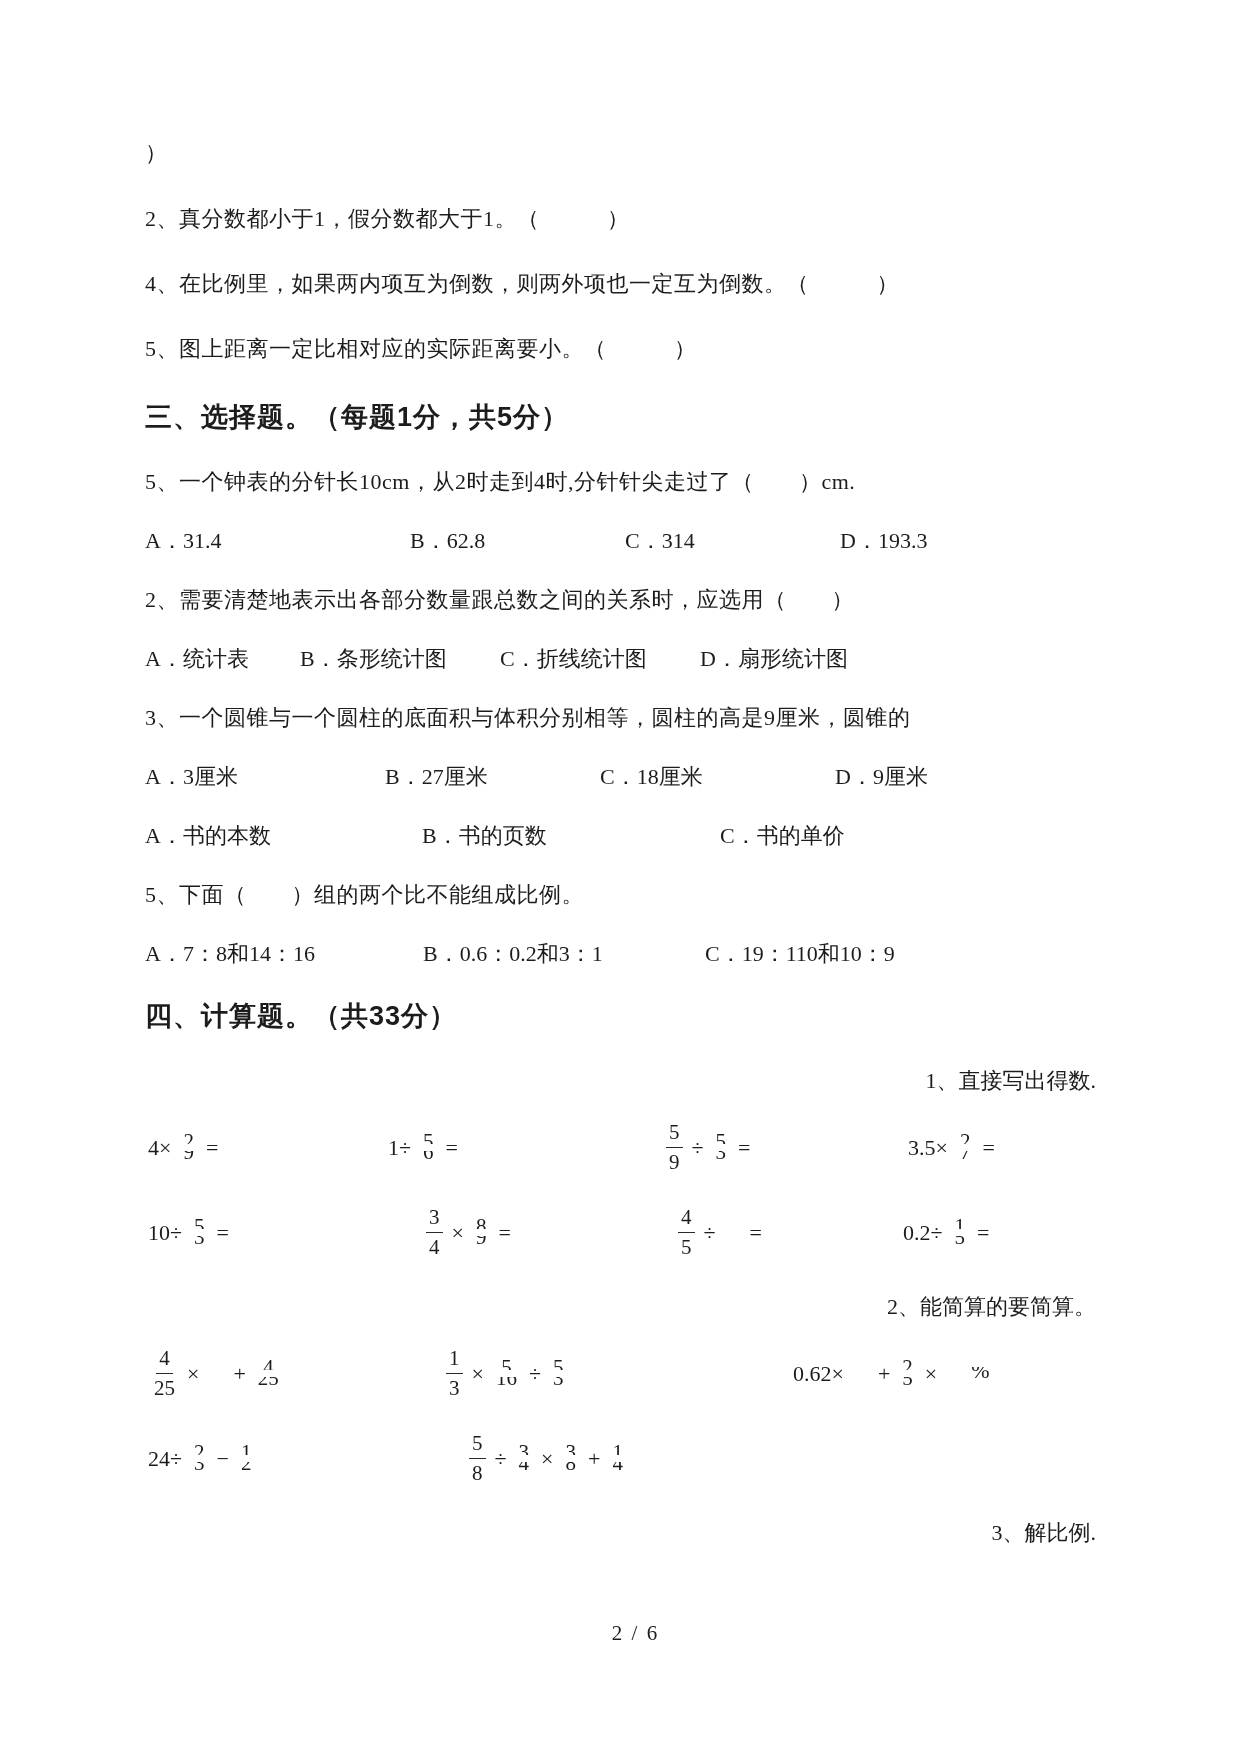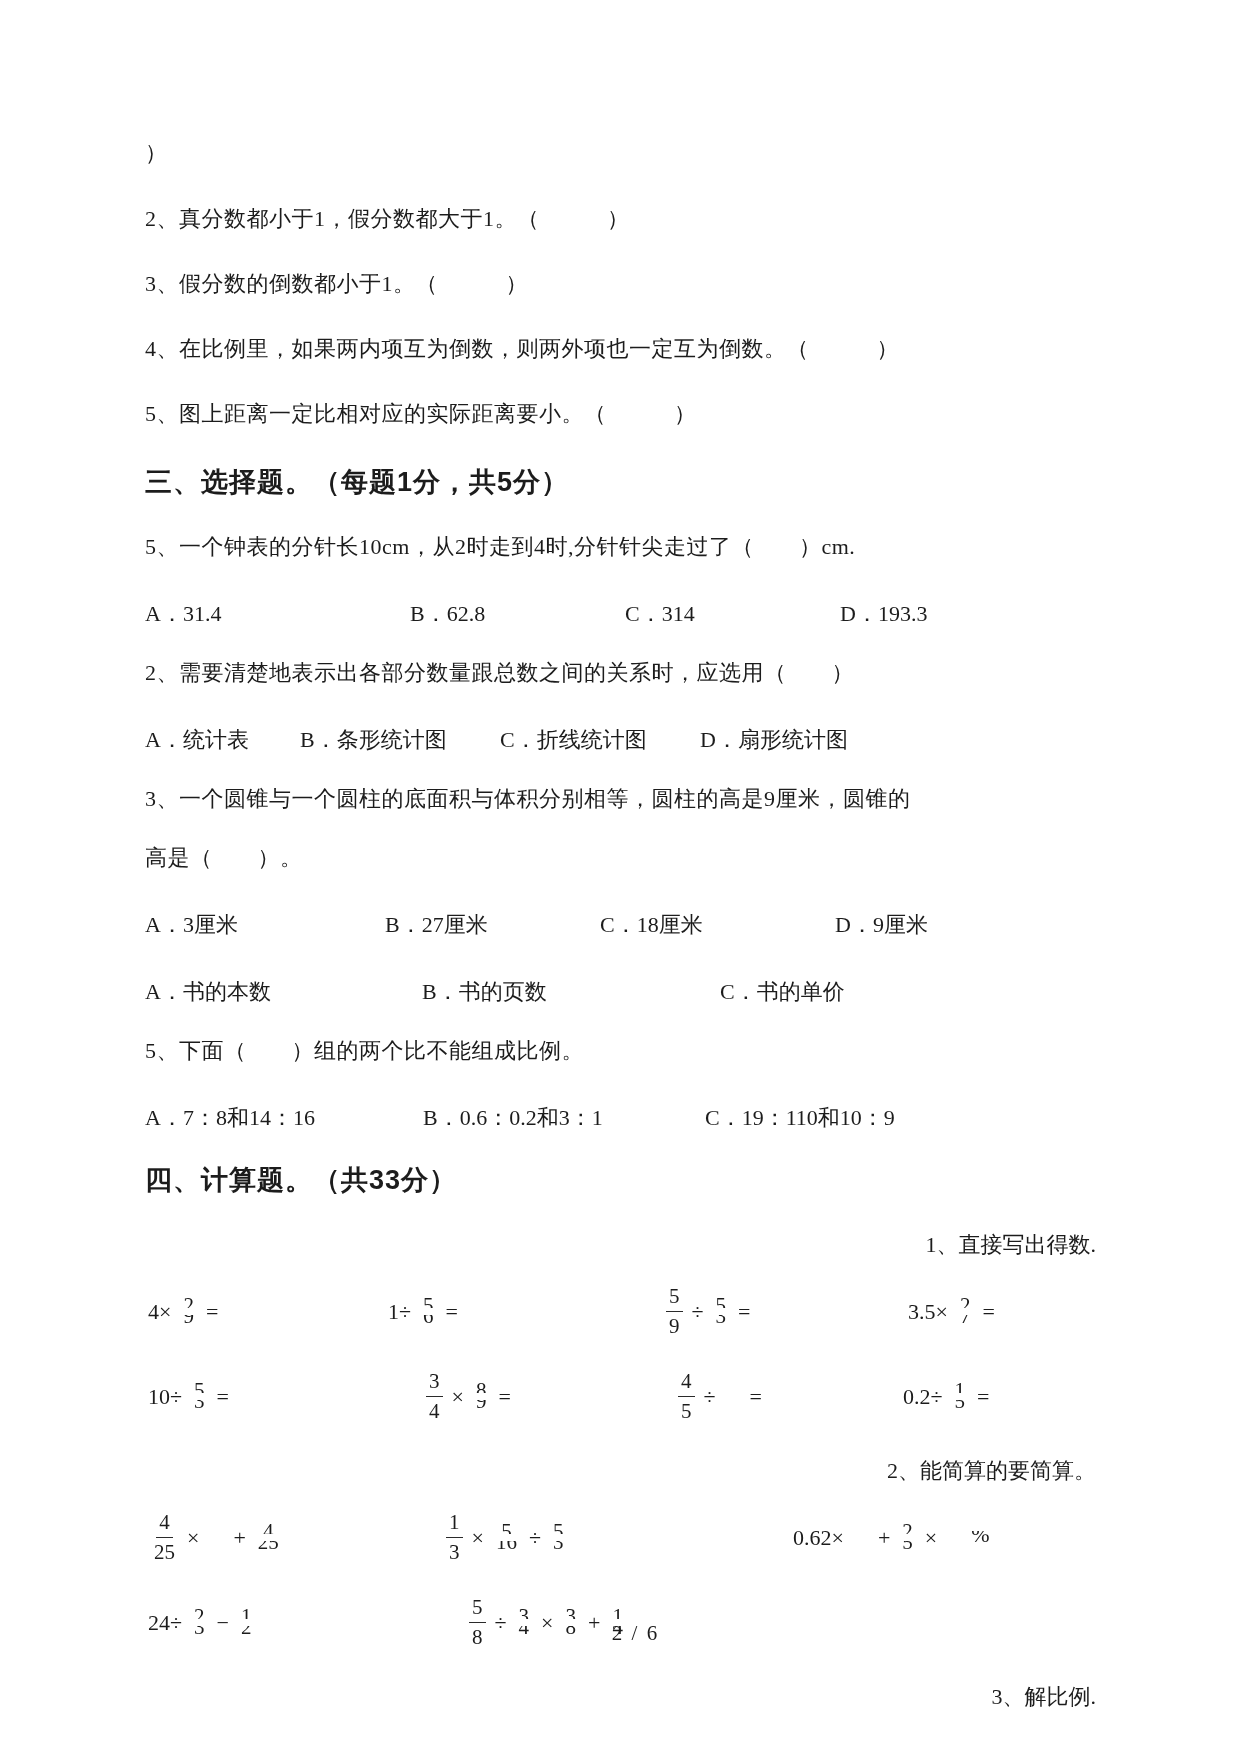--- a/index.html
+++ b/index.html
@@ -16,21 +16,21 @@
   }
   .tf-paren{margin:0 0 36px 0;}
   .tf-item{margin:0 0 35px 0;letter-spacing:0.5px;}
   .sec-heading{
     font-family:"Liberation Sans","DejaVu Sans",sans-serif;
     font-weight:700;font-size:27px;
     margin:20px 0 32px 0;letter-spacing:1px;
   }
   .q-line{margin:0 0 29px 0;letter-spacing:0.5px;}
   .opts{display:flex;margin:0 0 29px 0;}
-  .opts>span{display:inline-block;margin-top:8px;}
+  .opts>span{display:inline-block;}
   .opts-q1>span:nth-child(1){width:265px}
   .opts-q1>span:nth-child(2){width:215px}
   .opts-q1>span:nth-child(3){width:215px}
   .opts-q2>span:nth-child(1){width:155px}
   .opts-q2>span:nth-child(2){width:200px}
   .opts-q2>span:nth-child(3){width:200px}
   .opts-q3>span:nth-child(1){width:240px}
   .opts-q3>span:nth-child(2){width:215px}
   .opts-q3>span:nth-child(3){width:235px}
   .opts-q4>span:nth-child(1){width:277px}
@@ -69,21 +69,20 @@
   }
 </style>
 </head>
 <body>
 
 <div class="page">
 
   <div class="tf-paren">）</div>
 
   <div class="tf-item">2、真分数都小于1，假分数都大于1。（　　　）</div>
-  <div class="tf-item">3、假分数的倒数都小于1。（　　　）</div>
   <div class="tf-item">4、在比例里，如果两内项互为倒数，则两外项也一定互为倒数。（　　　）</div>
   <div class="tf-item">5、图上距离一定比相对应的实际距离要小。（　　　）</div>
 
   <div class="sec-heading">三、选择题。（每题1分，共5分）</div>
 
   <div class="q-line">5、一个钟表的分针长10cm，从2时走到4时,分针针尖走过了（　　）cm.</div>
   <div class="opts opts-q1">
     <span>A．31.4</span>
     <span>B．62.8</span>
     <span>C．314</span>
@@ -92,21 +91,20 @@
 
   <div class="q-line">2、需要清楚地表示出各部分数量跟总数之间的关系时，应选用（　　）</div>
   <div class="opts opts-q2">
     <span>A．统计表</span>
     <span>B．条形统计图</span>
     <span>C．折线统计图</span>
     <span>D．扇形统计图</span>
   </div>
 
   <div class="q-line">3、一个圆锥与一个圆柱的底面积与体积分别相等，圆柱的高是9厘米，圆锥的</div>
-  <div class="q-line">高是（　　）。</div>
   <div class="opts opts-q3">
     <span>A．3厘米</span>
     <span>B．27厘米</span>
     <span>C．18厘米</span>
     <span>D．9厘米</span>
   </div>
 
   <div class="opts opts-q4">
     <span>A．书的本数</span>
     <span>B．书的页数</span>

